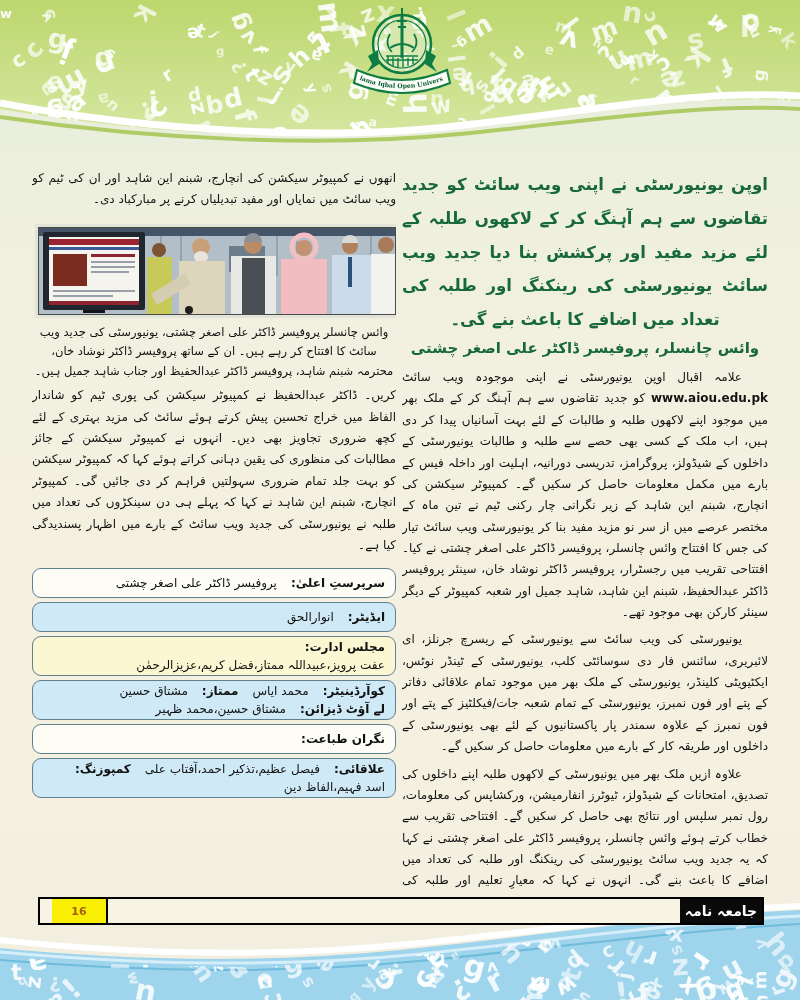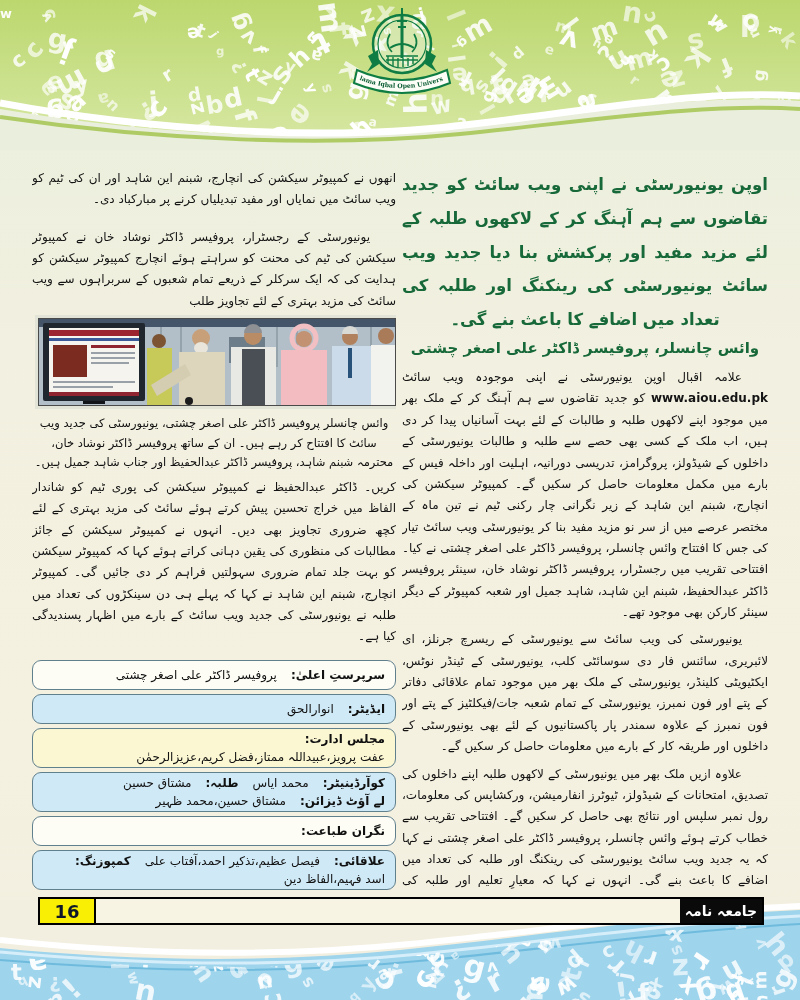--- a/index.html
+++ b/index.html
@@ -51,22 +51,22 @@
   .footer-letters{position:absolute;bottom:0;left:0;width:800px;height:90px;overflow:hidden;
         clip-path:polygon(0 52%,14% 60%,32% 64%,52% 50%,72% 30%,100% 12%,100% 100%,0 100%);}
   .footer-letters span{position:absolute;color:#ffffff;font-weight:bold;line-height:1;}
   .footer-bar{position:absolute;top:897px;right:36px;width:726px;height:28px;
               background:#f8f4e4;border:2px solid #000;display:flex;flex-direction:row;
               align-items:stretch;z-index:5;box-sizing:border-box;}
   .footer-title{background:#0a0a0a;color:#fff;width:82px;display:flex;align-items:center;
                 justify-content:center;font-size:14px;font-weight:bold;}
   .footer-spacer{flex:1;}
   .footer-pagenum{background:#f8ef04;border-right:2px solid #000;width:54px;display:flex;
-                  align-items:center;justify-content:center;font-size:18px;font-weight:bold;
-                  color:#0f172a;direction:ltr;}
+                  align-items:center;justify-content:center;font-size:11px;font-weight:bold;
+                  color:#a16207;direction:ltr;margin-left:12px;}
 </style>
 </head>
 <body>
 
 <div class="page">
 
   <div class="header">
     <div class="letters-layer" id="header-letters">
         <span style="left: 43.9325%; top: 78.4269%; font-size: 24.3947px; opacity: 0.63; transform: rotate(189deg);">s</span>
         <span style="left: 61.225%; top: 79.6237%; font-size: 20.4463px; opacity: 0.66; transform: rotate(317deg);">g</span>
@@ -291,21 +291,20 @@
   <div class="col col-right">
     <div class="headline">اوپن یونیورسٹی نے اپنی ویب سائٹ کو جدید تقاضوں سے ہم آہنگ کر کے لاکھوں طلبہ کے لئے مزید مفید اور پرکشش بنا دیا جدید ویب سائٹ یونیورسٹی کی رینکنگ اور طلبہ کی تعداد میں اضافے کا باعث بنے گی۔</div>
     <div class="headline-attr">وائس چانسلر، پروفیسر ڈاکٹر علی اصغر چشتی</div>
     <p class="bodytext indent"><span>علامہ اقبال اوپن یونیورسٹی نے اپنی موجودہ ویب سائٹ </span><span class="ltr-url">www.aiou.edu.pk</span><span> کو جدید تقاضوں سے ہم آہنگ کر کے ملک بھر میں موجود اپنے لاکھوں طلبہ و طالبات کے لئے بہت آسانیاں پیدا کر دی ہیں، اب ملک کے کسی بھی حصے سے طلبہ و طالبات یونیورسٹی کے داخلوں کے شیڈولز، پروگرامز، تدریسی دورانیہ، اہلیت اور داخلہ فیس کے بارے میں مکمل معلومات حاصل کر سکیں گے۔ کمپیوٹر سیکشن کی انچارج، شبنم این شاہد کے زیر نگرانی چار رکنی ٹیم نے تین ماہ کے مختصر عرصے میں از سر نو مزید مفید بنا کر یونیورسٹی ویب سائٹ تیار کی جس کا افتتاح وائس چانسلر، پروفیسر ڈاکٹر علی اصغر چشتی نے کیا۔ افتتاحی تقریب میں رجسٹرار، پروفیسر ڈاکٹر نوشاد خان، سینئر پروفیسر ڈاکٹر عبدالحفیظ، شبنم این شاہد، شاہد جمیل اور شعبہ کمپیوٹر کے دیگر سینئر کارکن بھی موجود تھے۔</span></p>
     <p class="bodytext indent">یونیورسٹی کی ویب سائٹ سے یونیورسٹی کے ریسرچ جرنلز، ای لائبریری، سائنس فار دی سوسائٹی کلب، یونیورسٹی کے ٹینڈر نوٹس، ایکٹیویٹی کلینڈر، یونیورسٹی کے ملک بھر میں موجود تمام علاقائی دفاتر کے پتے اور فون نمبرز، یونیورسٹی کے تمام شعبہ جات/فیکلٹیز کے پتے اور فون نمبرز کے علاوہ سمندر پار پاکستانیوں کے لئے بھی یونیورسٹی کے داخلوں اور طریقہ کار کے بارے میں معلومات حاصل کر سکیں گے۔</p>
     <p class="bodytext indent">علاوہ ازیں ملک بھر میں یونیورسٹی کے لاکھوں طلبہ اپنے داخلوں کی تصدیق، امتحانات کے شیڈولز، ٹیوٹرز انفارمیشن، ورکشاپس کی معلومات، رول نمبر سلپس اور نتائج بھی حاصل کر سکیں گے۔ افتتاحی تقریب سے خطاب کرتے ہوئے وائس چانسلر، پروفیسر ڈاکٹر علی اصغر چشتی نے کہا کہ یہ جدید ویب سائٹ یونیورسٹی کی رینکنگ اور طلبہ کی تعداد میں اضافے کا باعث بنے گی۔ انہوں نے کہا کہ معیارِ تعلیم اور طلبہ کی سہولتوں میں اضافہ ہماری ترجیحات ہیں۔ ڈاکٹر چشتی نے کہا کہ ہم یونیورسٹی کے لاکھوں طلبہ کو ان کی دہلیز پر تمام تدریسی سہولتیں فراہم کرنے کے مشن پر گامزن ہیں۔</p>
   </div>
 
   <div class="col col-left">
     <p class="bodytext" style="margin-bottom:16px;">انھوں نے کمپیوٹر سیکشن کی انچارج، شبنم این شاہد اور ان کی ٹیم کو ویب سائٹ میں نمایاں اور مفید تبدیلیاں کرنے پر مبارکباد دی۔</p>
-    <p class="bodytext indent" style="margin-top:0;">یونیورسٹی کے رجسٹرار، پروفیسر ڈاکٹر نوشاد خان نے کمپیوٹر سیکشن کی ٹیم کی محنت کو سراہتے ہوئے انچارج کمپیوٹر سیکشن کو ہدایت کی کہ ایک سرکلر کے ذریعے تمام شعبوں کے سربراہوں سے ویب سائٹ کی مزید بہتری کے لئے تجاویز طلب</p>
 
     <div class="photo">
       <svg width="356" height="86" viewBox="0 0 356 86">
         <rect width="356" height="86" fill="#b3bfc8"></rect>
         <rect width="356" height="8" fill="#44556a"></rect>
         <g stroke="#95a3ad" stroke-width="2">
           <line x1="122" y1="8" x2="122" y2="52"></line>
             <line x1="142" y1="8" x2="142" y2="50"></line>
           <line x1="238" y1="8" x2="238" y2="48"></line>
             <line x1="258" y1="8" x2="258" y2="46"></line>
@@ -365,21 +364,21 @@
         <span class="lbl">ایڈیٹر:</span>
         <span>انوارالحق</span>
       </div>
       <div class="credit-row bg-yellow">
         <span class="lbl">مجلس ادارت:</span>
         <span>عفت پرویز،عبیداللہ ممتاز،فضل کریم،عزیزالرحمٰن</span>
       </div>
       <div class="credit-row bg-blue">
         <span class="lbl">کوآرڈینیٹر:</span>
         <span>محمد ایاس</span>
-        <span class="lbl">طلبہ:</span>
+        <span class="lbl">ممتاز:</span>
         <span>مشتاق حسین</span>
         <span class="lbl">لے آؤٹ ڈیزائن:</span>
         <span>مشتاق حسین،محمد ظہیر</span>
       </div>
       <div class="credit-row bg-white">
         <span class="lbl">نگران طباعت:</span>
       </div>
       <div class="credit-row bg-blue">
         <span class="lbl">علاقائی:</span>
         <span>فیصل عظیم،تذکیر احمد،آفتاب علی</span>

